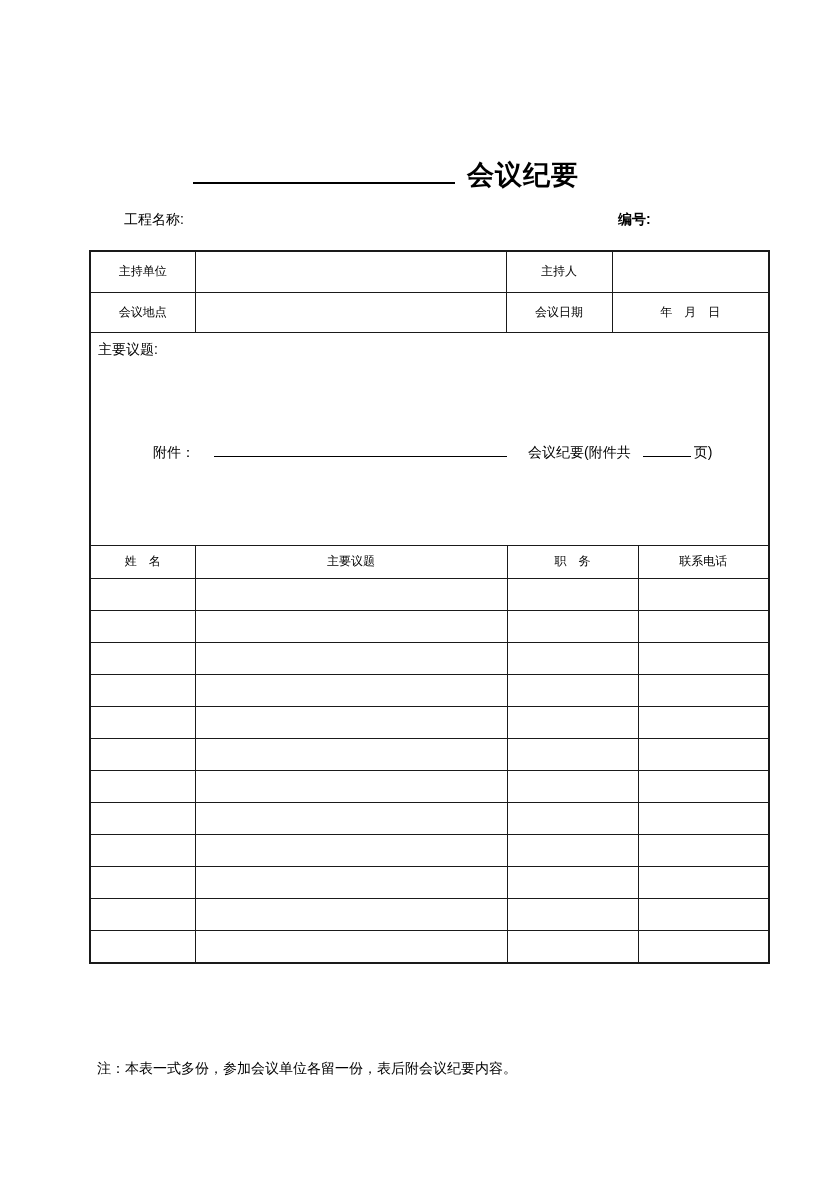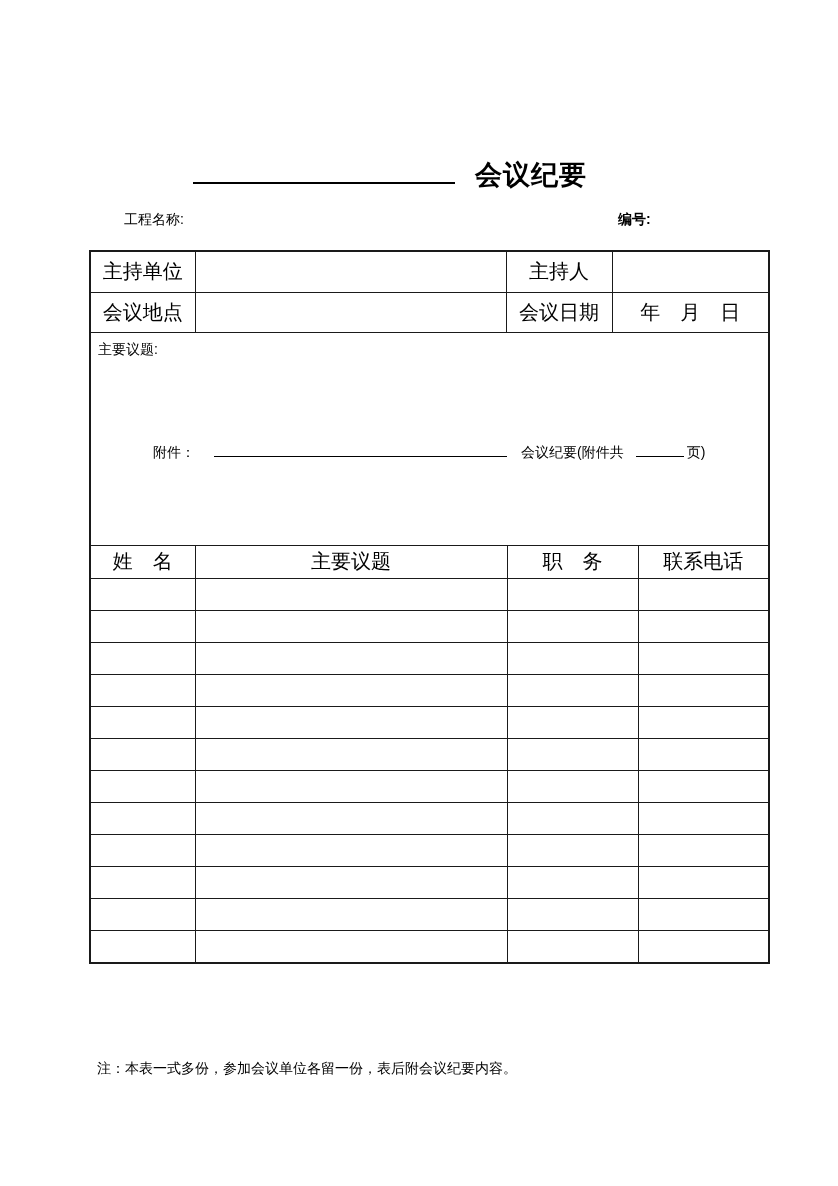--- a/index.html
+++ b/index.html
@@ -28,21 +28,21 @@
   }
   .title-underline {
     display: inline-block;
     width: 262px;
     height: 30px;
     border-bottom: 2px solid #000;
     vertical-align: baseline;
   }
   .title-text {
     display: inline-block;
-    margin-left: 20px;
+    margin-left: 12px;
     letter-spacing: 1px;
   }
 
   
   .meta-project {
     position: absolute;
     left: 124px;
     top: 211px;
     font-size: 14px;
     text-align: right;
@@ -58,21 +58,21 @@
   
   .form-container {
     position: absolute;
     left: 89px;
     top: 250px;
     width: 681px;
     border: 2px solid #1a1a1a;
     background: #fff;
   }
   table { border-collapse: collapse; width: 100%; table-layout: fixed; border-style: hidden; }
-  td, th { border: 1px solid #1a1a1a; font-size: 20px; font-weight: normal; text-align: center; vertical-align: middle; padding: 0; }
+  td, th { border: 1px solid #1a1a1a; font-size: 12px; font-weight: normal; text-align: center; vertical-align: middle; padding: 0; }
 
   .info-table td { height: 40px; }
 
   
   .topics-cell {
     position: relative;
     height: 214px;
     border-top: 1px solid #1a1a1a;
     border-bottom: 1px solid #1a1a1a;
   }
@@ -91,21 +91,21 @@
     line-height: 20px;
   }
   .attachment-blank {
     display: inline-block;
     width: 293px;
     height: 16px;
     border-bottom: 1px solid #000;
     margin-left: 19px;
     vertical-align: baseline;
   }
-  .attachment-note { margin-left: 14px; }
+  .attachment-note { margin-left: 21px; }
   .pages-blank {
     display: inline-block;
     width: 48px;
     height: 16px;
     border-bottom: 1px solid #000;
     margin-left: 12px;
     vertical-align: baseline;
   }
   .pages-suffix { margin-left: 3px; }
 

